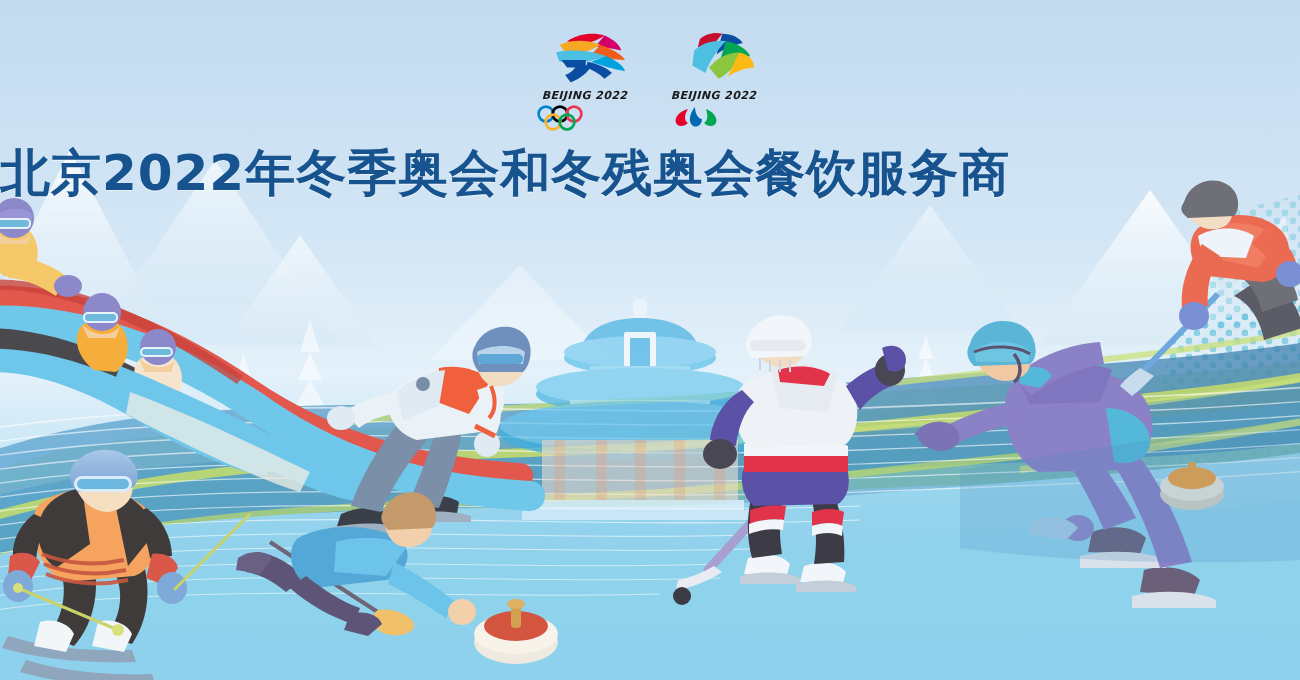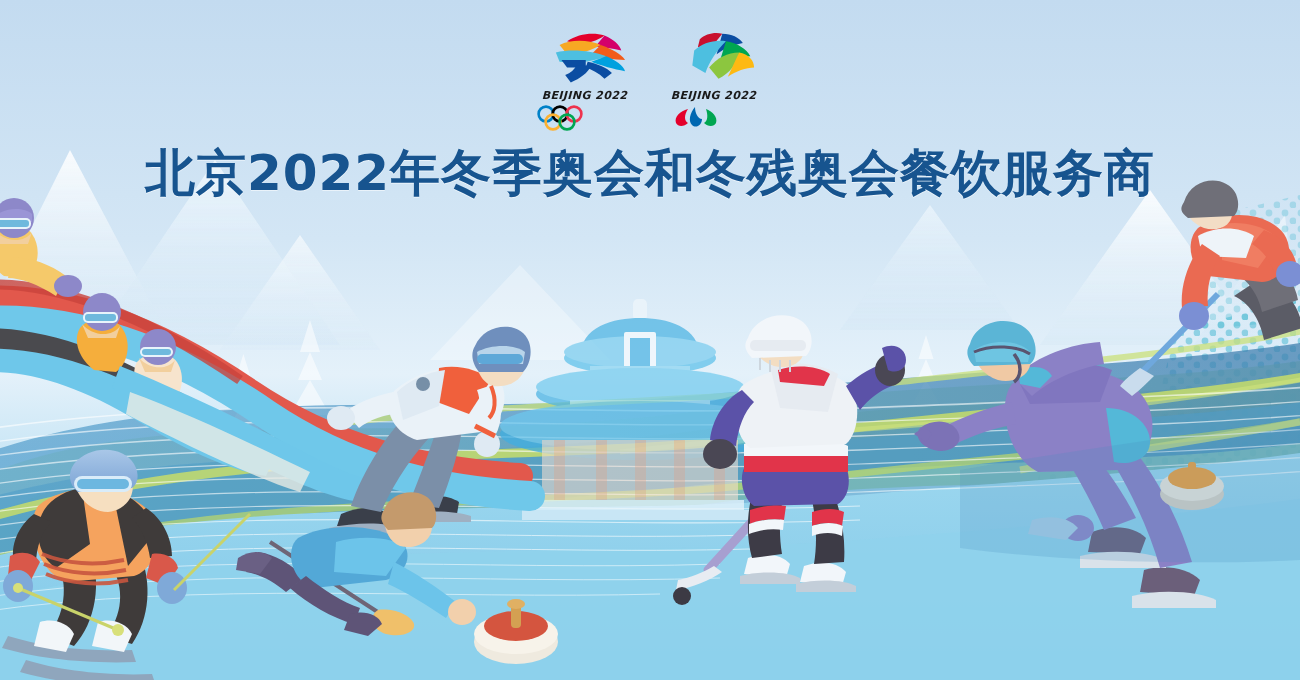--- a/index.html
+++ b/index.html
@@ -42,21 +42,20 @@
     transform: skewX(-4deg);
     white-space: nowrap;
   }
   .logo-sym { margin-top: 3px; display: block; }
 
   
   #title {
     position: absolute;
     top: 142px;
     left: 0; right: 0;
-    text-align: center;
     z-index: 45;
     font-family: "DejaVu Sans", "Liberation Sans", sans-serif;
     font-weight: 700;
     font-size: 50px;
     line-height: 62px;
     letter-spacing: 1px;
     color: #17548f;
     text-shadow: 0 1px 0 rgba(255,255,255,0.55);
     white-space: nowrap;
   }

